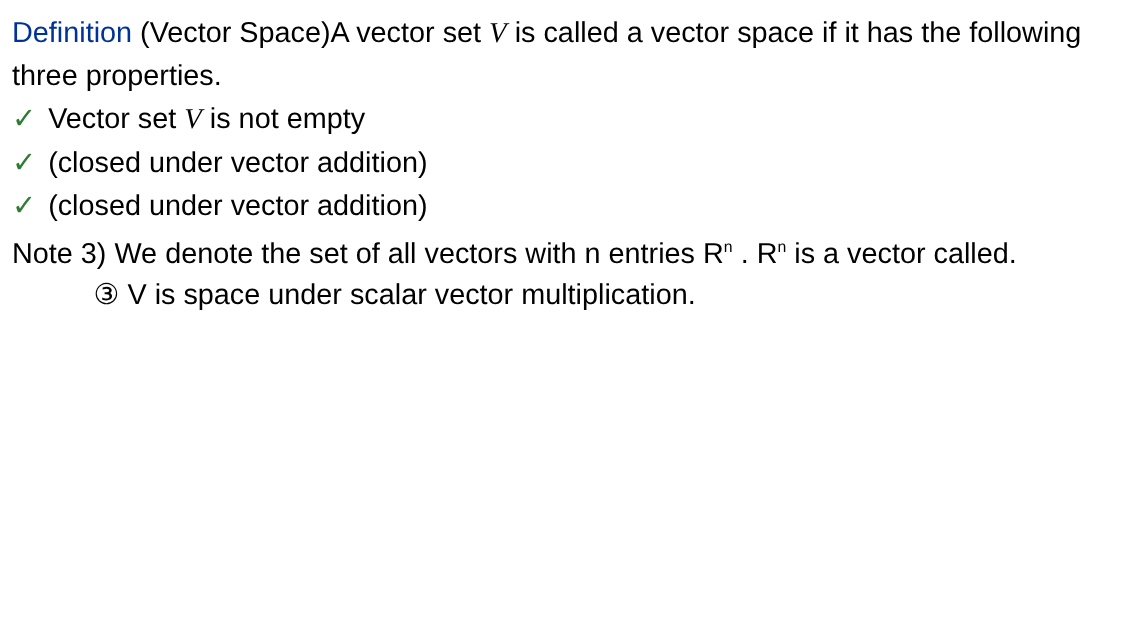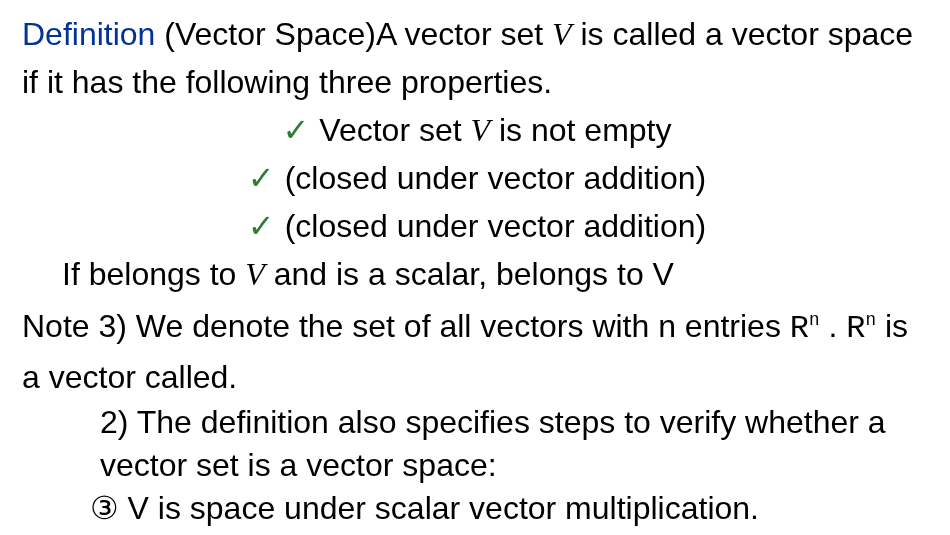--- a/index.html
+++ b/index.html
@@ -7,32 +7,32 @@
       margin: 0;
       padding: 0;
       width: 950px;
       height: 535px;
       background: #fff;
       font-family: "Segoe UI", "Microsoft YaHei", Arial, sans-serif;
       color: #000;
     }
     .slide {
       box-sizing: border-box;
-      padding: 10px 18px 0 22px;
-      font-size: 32px;
+      padding: 10px 18px 0 10px;
+      font-size: 24px;
       line-height: 1.5;
     }
     .def-label { color: #003399; }
     .italic { font-style: italic; font-family: "Times New Roman", serif; }
     .check { color: #2e7d32; margin-right: 10px; }
-    .indent1 { padding-left: 0px; text-align: center; }
+    .indent1 { padding-left: 0px; }
     .indent-sub { padding-left: 40px; }
     .note2 { padding-left: 78px; }
     .steps { padding-left: 68px; }
-    .sup { font-family: Liberation Mono, monospace; }
+    .sup { font-family: Liberation Sans, sans-serif; }
     .sup sup { font-size: 0.55em; vertical-align: super; }
     .line { display: block; }
     .tight { line-height: 1.35; }
   </style>
 </head>
 <body>
 
 <div class="slide">
 
   <div class="line">
@@ -43,29 +43,23 @@
     <span class="check">✓</span><span>Vector set </span><span class="italic">V</span><span> is not empty</span>
   </div>
 
   <div class="line indent1">
     <span class="check">✓</span><span>(closed under vector addition)</span>
   </div>
 
   <div class="line indent1">
     <span class="check">✓</span><span>(closed under vector addition)</span>
   </div>
-  <div class="line indent-sub">
-    <span>If  belongs to </span><span class="italic">V</span><span> and  is a scalar, belongs to V</span>
-  </div>
 
   <div class="line" style="margin-top:4px;">
     <span>Note 3) We denote the set of all vectors with n entries </span><span class="sup"><span>R</span><sup>n</sup></span><span> . </span><span class="sup"><span>R</span><sup>n</sup></span><span> is a vector called.</span>
   </div>
 
-  <div class="line note2 tight">
-    <span>2) The definition also specifies steps to verify whether a vector set is a vector space:</span>
-  </div>
 
   <div class="line steps tight">
     <span>③ V is space under scalar vector multiplication.</span>
   </div>
 
 </div>
 
 </body></html>

